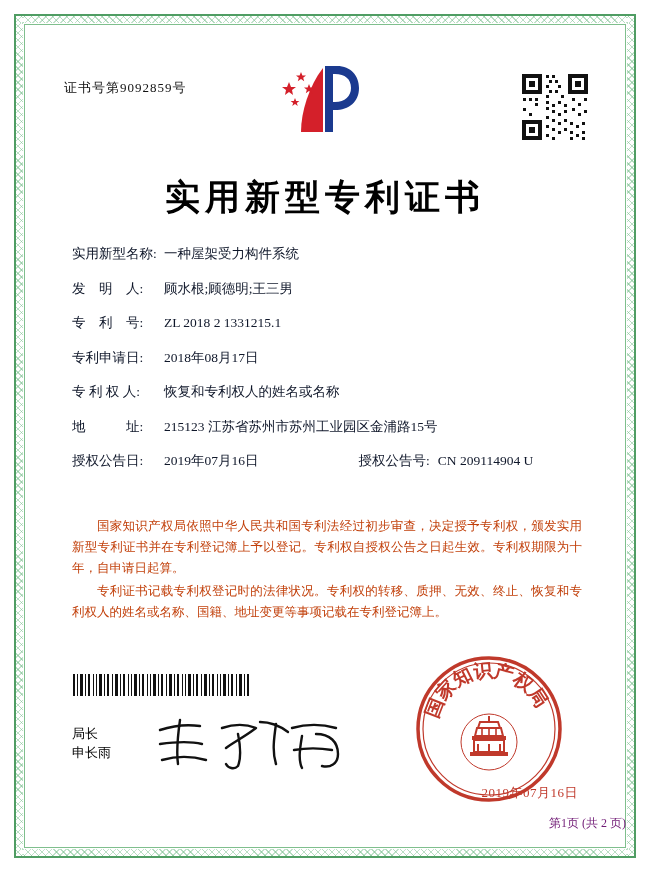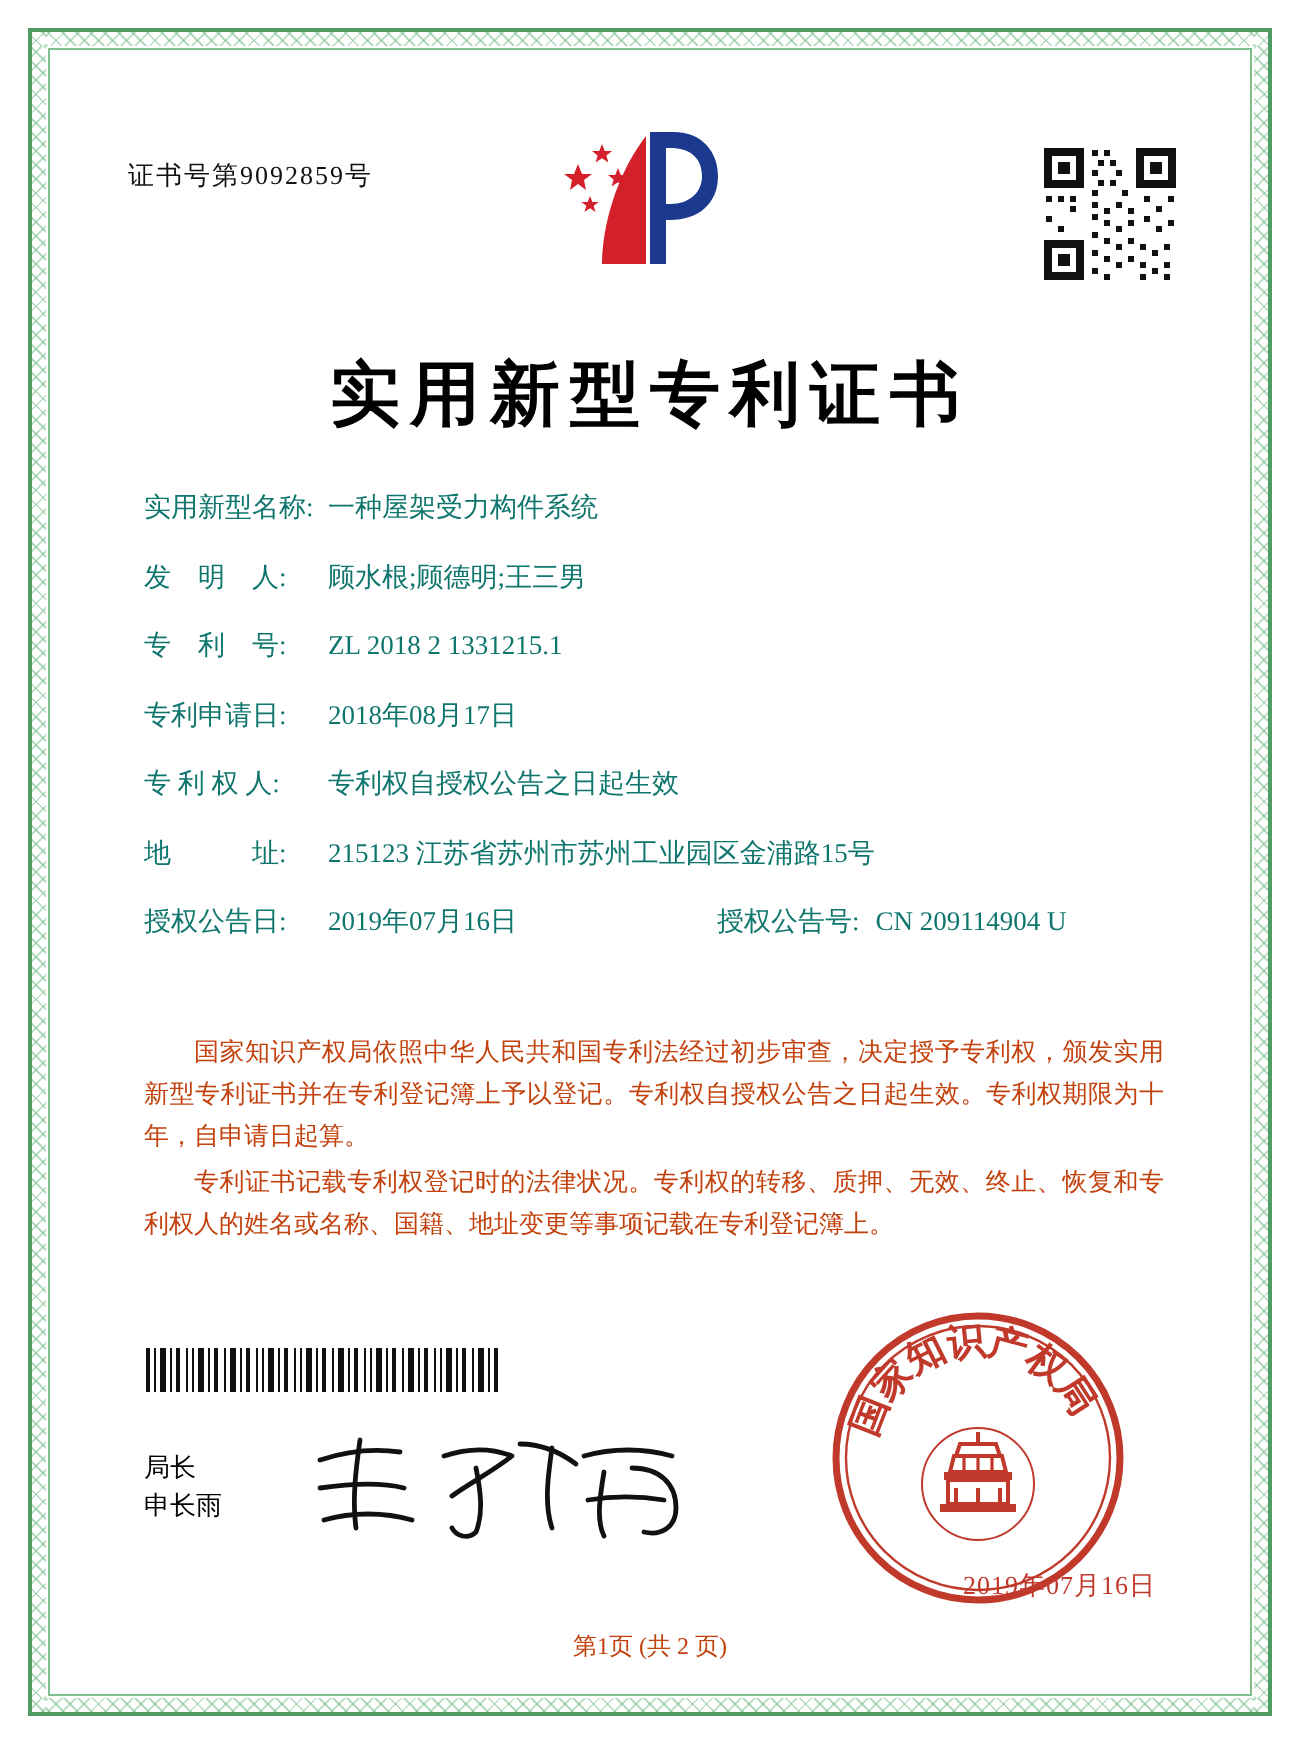--- a/index.html
+++ b/index.html
@@ -106,21 +106,21 @@
     color: #000;
     font-family: "DejaVu Serif", "Liberation Serif", serif;
   }
 
   .fields {
     position: absolute;
     left: 48px;
     right: 40px;
     top: 222px;
     font-size: 13.5px;
-    color: #0f766e;
+    color: #0f172a;
   }
   .field-row {
     margin-bottom: 18.5px;
     white-space: nowrap;
     line-height: 16px;
   }
   .field-label {
     display: inline-block;
     width: 92px;
     letter-spacing: 0px;
@@ -190,23 +190,23 @@
     font-size: 13px;
     color: #c0392b;
     letter-spacing: 0.5px;
   }
 
   .footer {
     position: absolute;
     left: 0;
     right: 0;
     bottom: 16px;
-    text-align: center;
+    text-align: right;
     font-size: 12px;
-    color: #c2410c;
+    color: #701a75;
   }
 </style>
 </head>
 <body>
 
 <div class="page">
 
   <div class="guilloche"></div>
   <div class="guilloche-mask"></div>
   <div class="border-outer"></div>
@@ -309,21 +309,21 @@
       <div class="field-row">
         <span class="field-label">发　明　人:</span><span class="field-value">顾水根;顾德明;王三男</span>
       </div>
       <div class="field-row">
         <span class="field-label">专　利　号:</span><span class="field-value">ZL 2018 2 1331215.1</span>
       </div>
       <div class="field-row">
         <span class="field-label">专利申请日:</span><span class="field-value">2018年08月17日</span>
       </div>
       <div class="field-row">
-        <span class="field-label">专 利 权 人:</span><span class="field-value">专利权自授权公告之日起生效</span>
+        <span class="field-label">专 利 权 人:</span><span class="field-value">恢复和专利权人的姓名或名称</span>
       </div>
       <div class="field-row">
         <span class="field-label">地　　　址:</span><span class="field-value">215123 江苏省苏州市苏州工业园区金浦路15号</span>
       </div>
       <div class="field-row">
         <span class="field-label">授权公告日:</span><span class="field-value">2019年07月16日</span><span class="field-inline-label">授权公告号:</span><span class="field-inline-value">CN 209114904 U</span>
       </div>
     </div>
 
     <div class="paragraphs">

